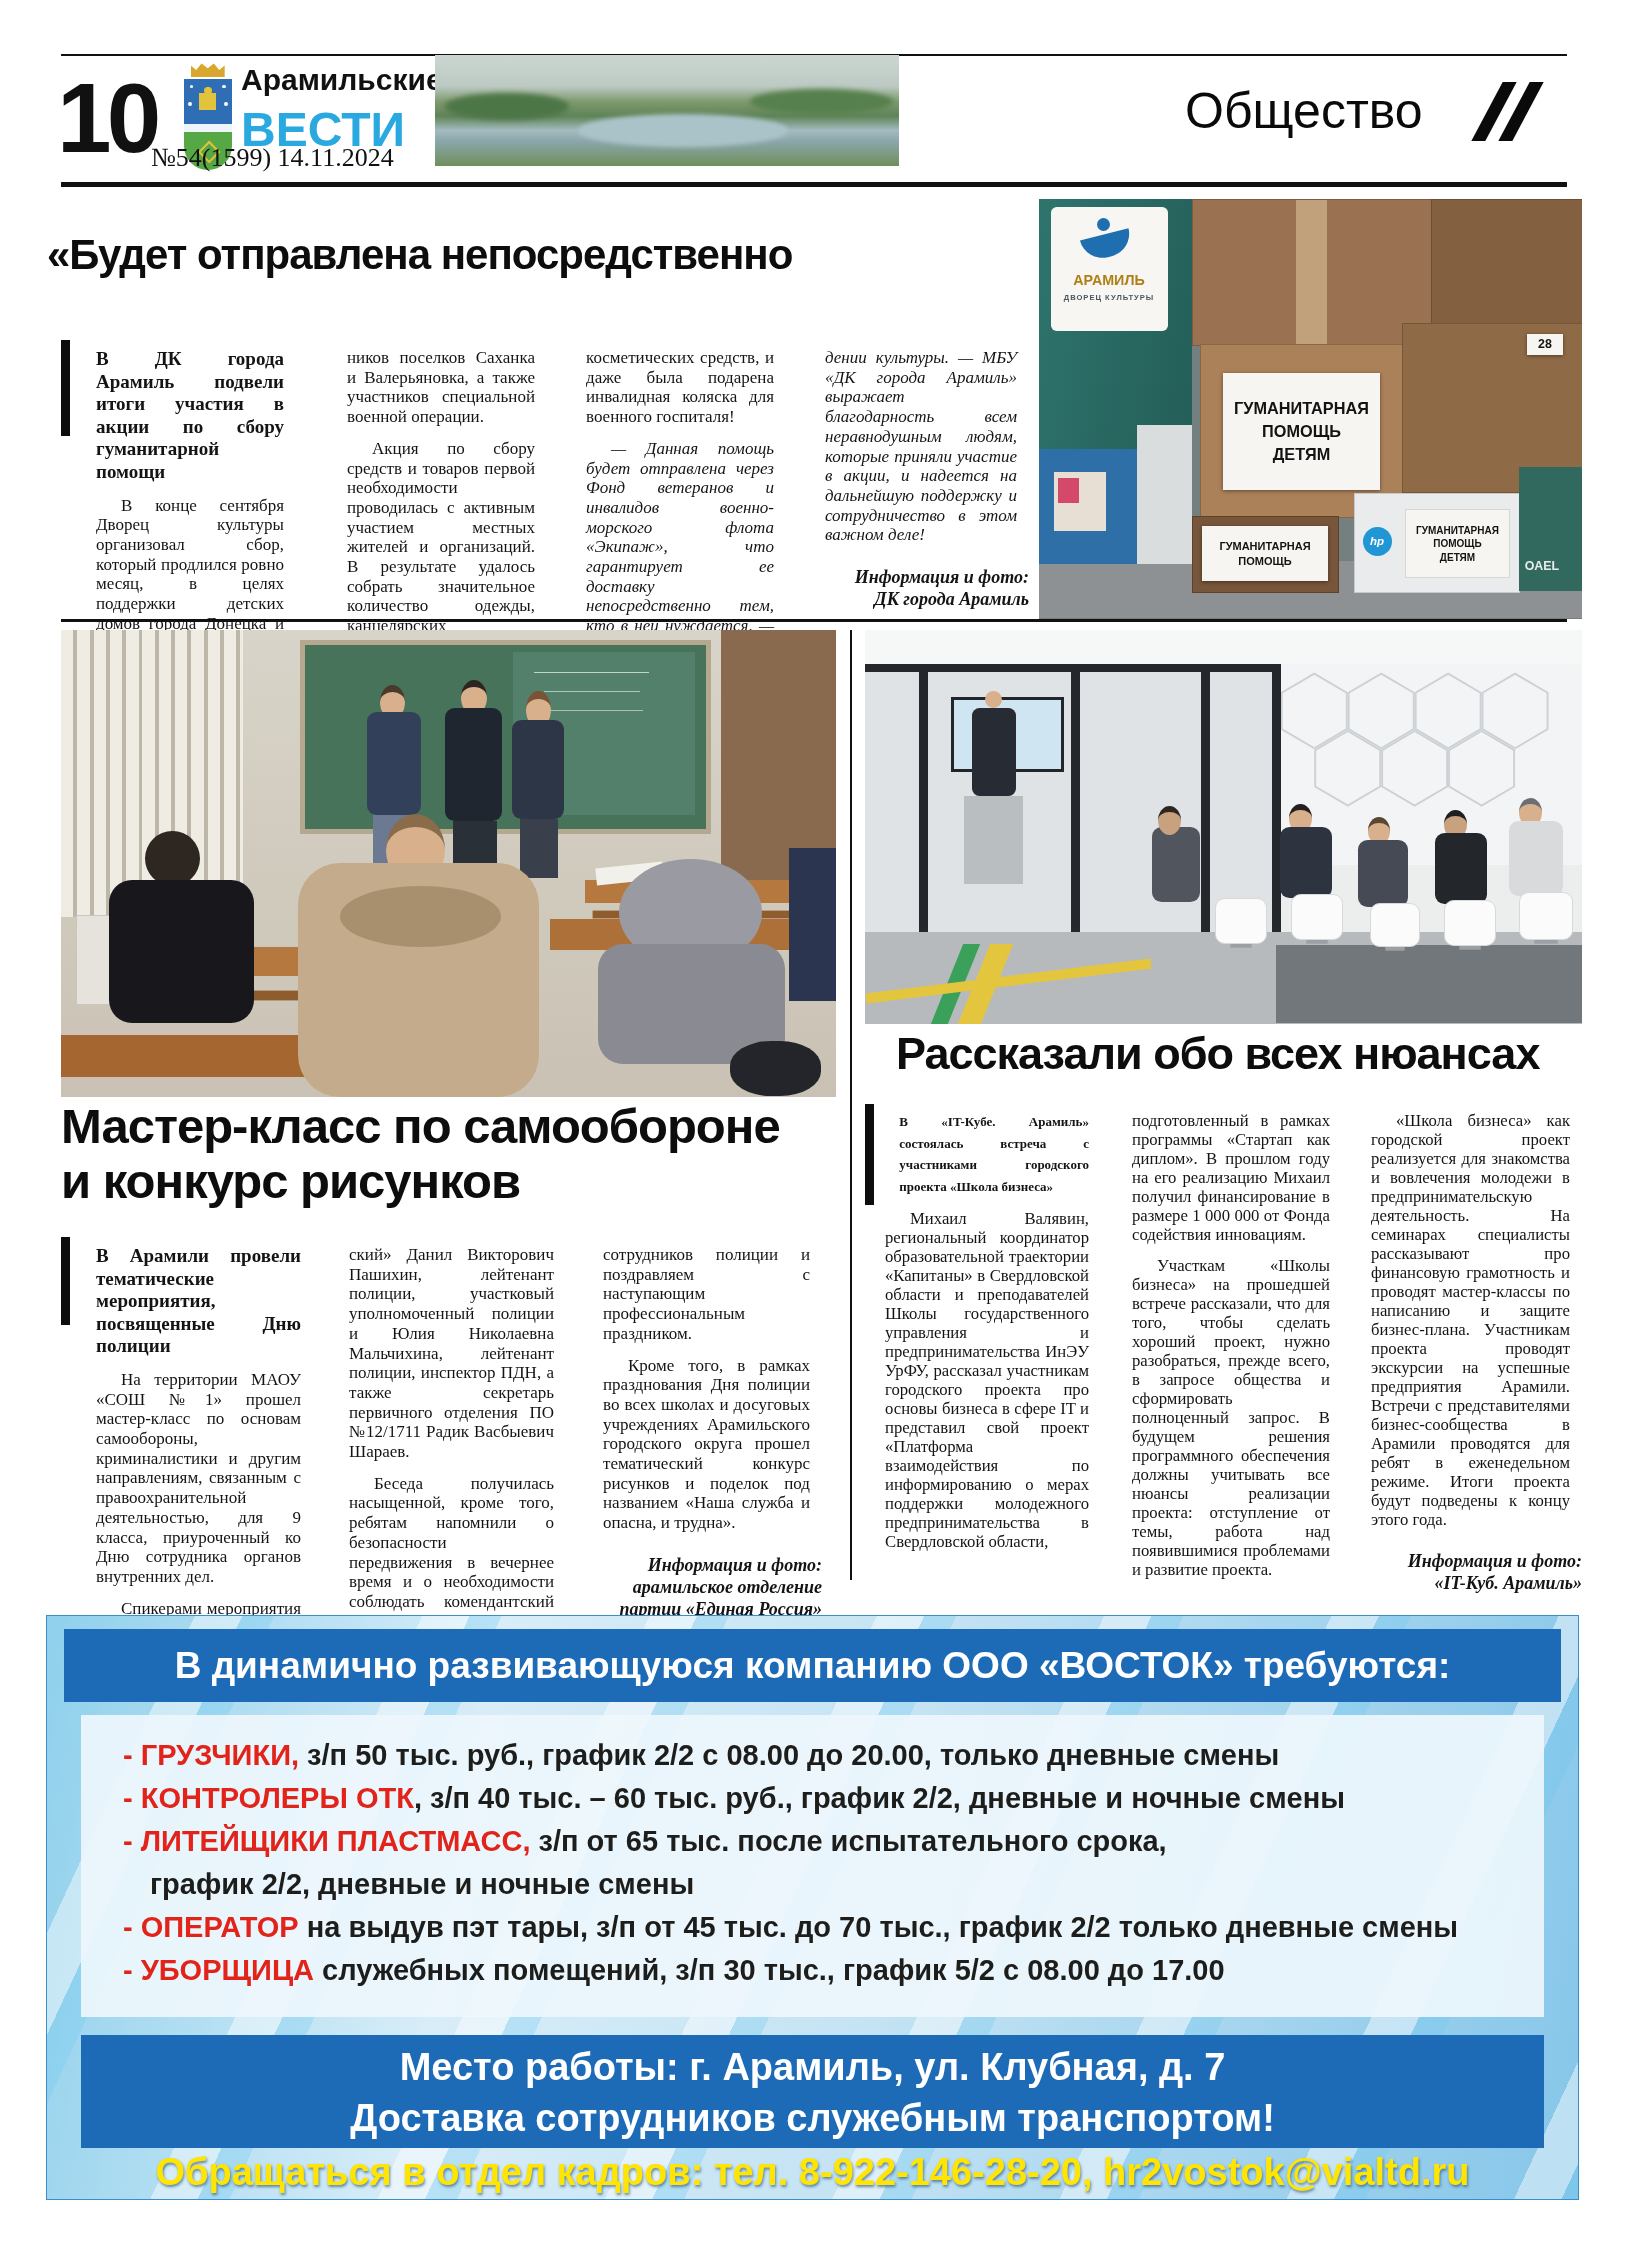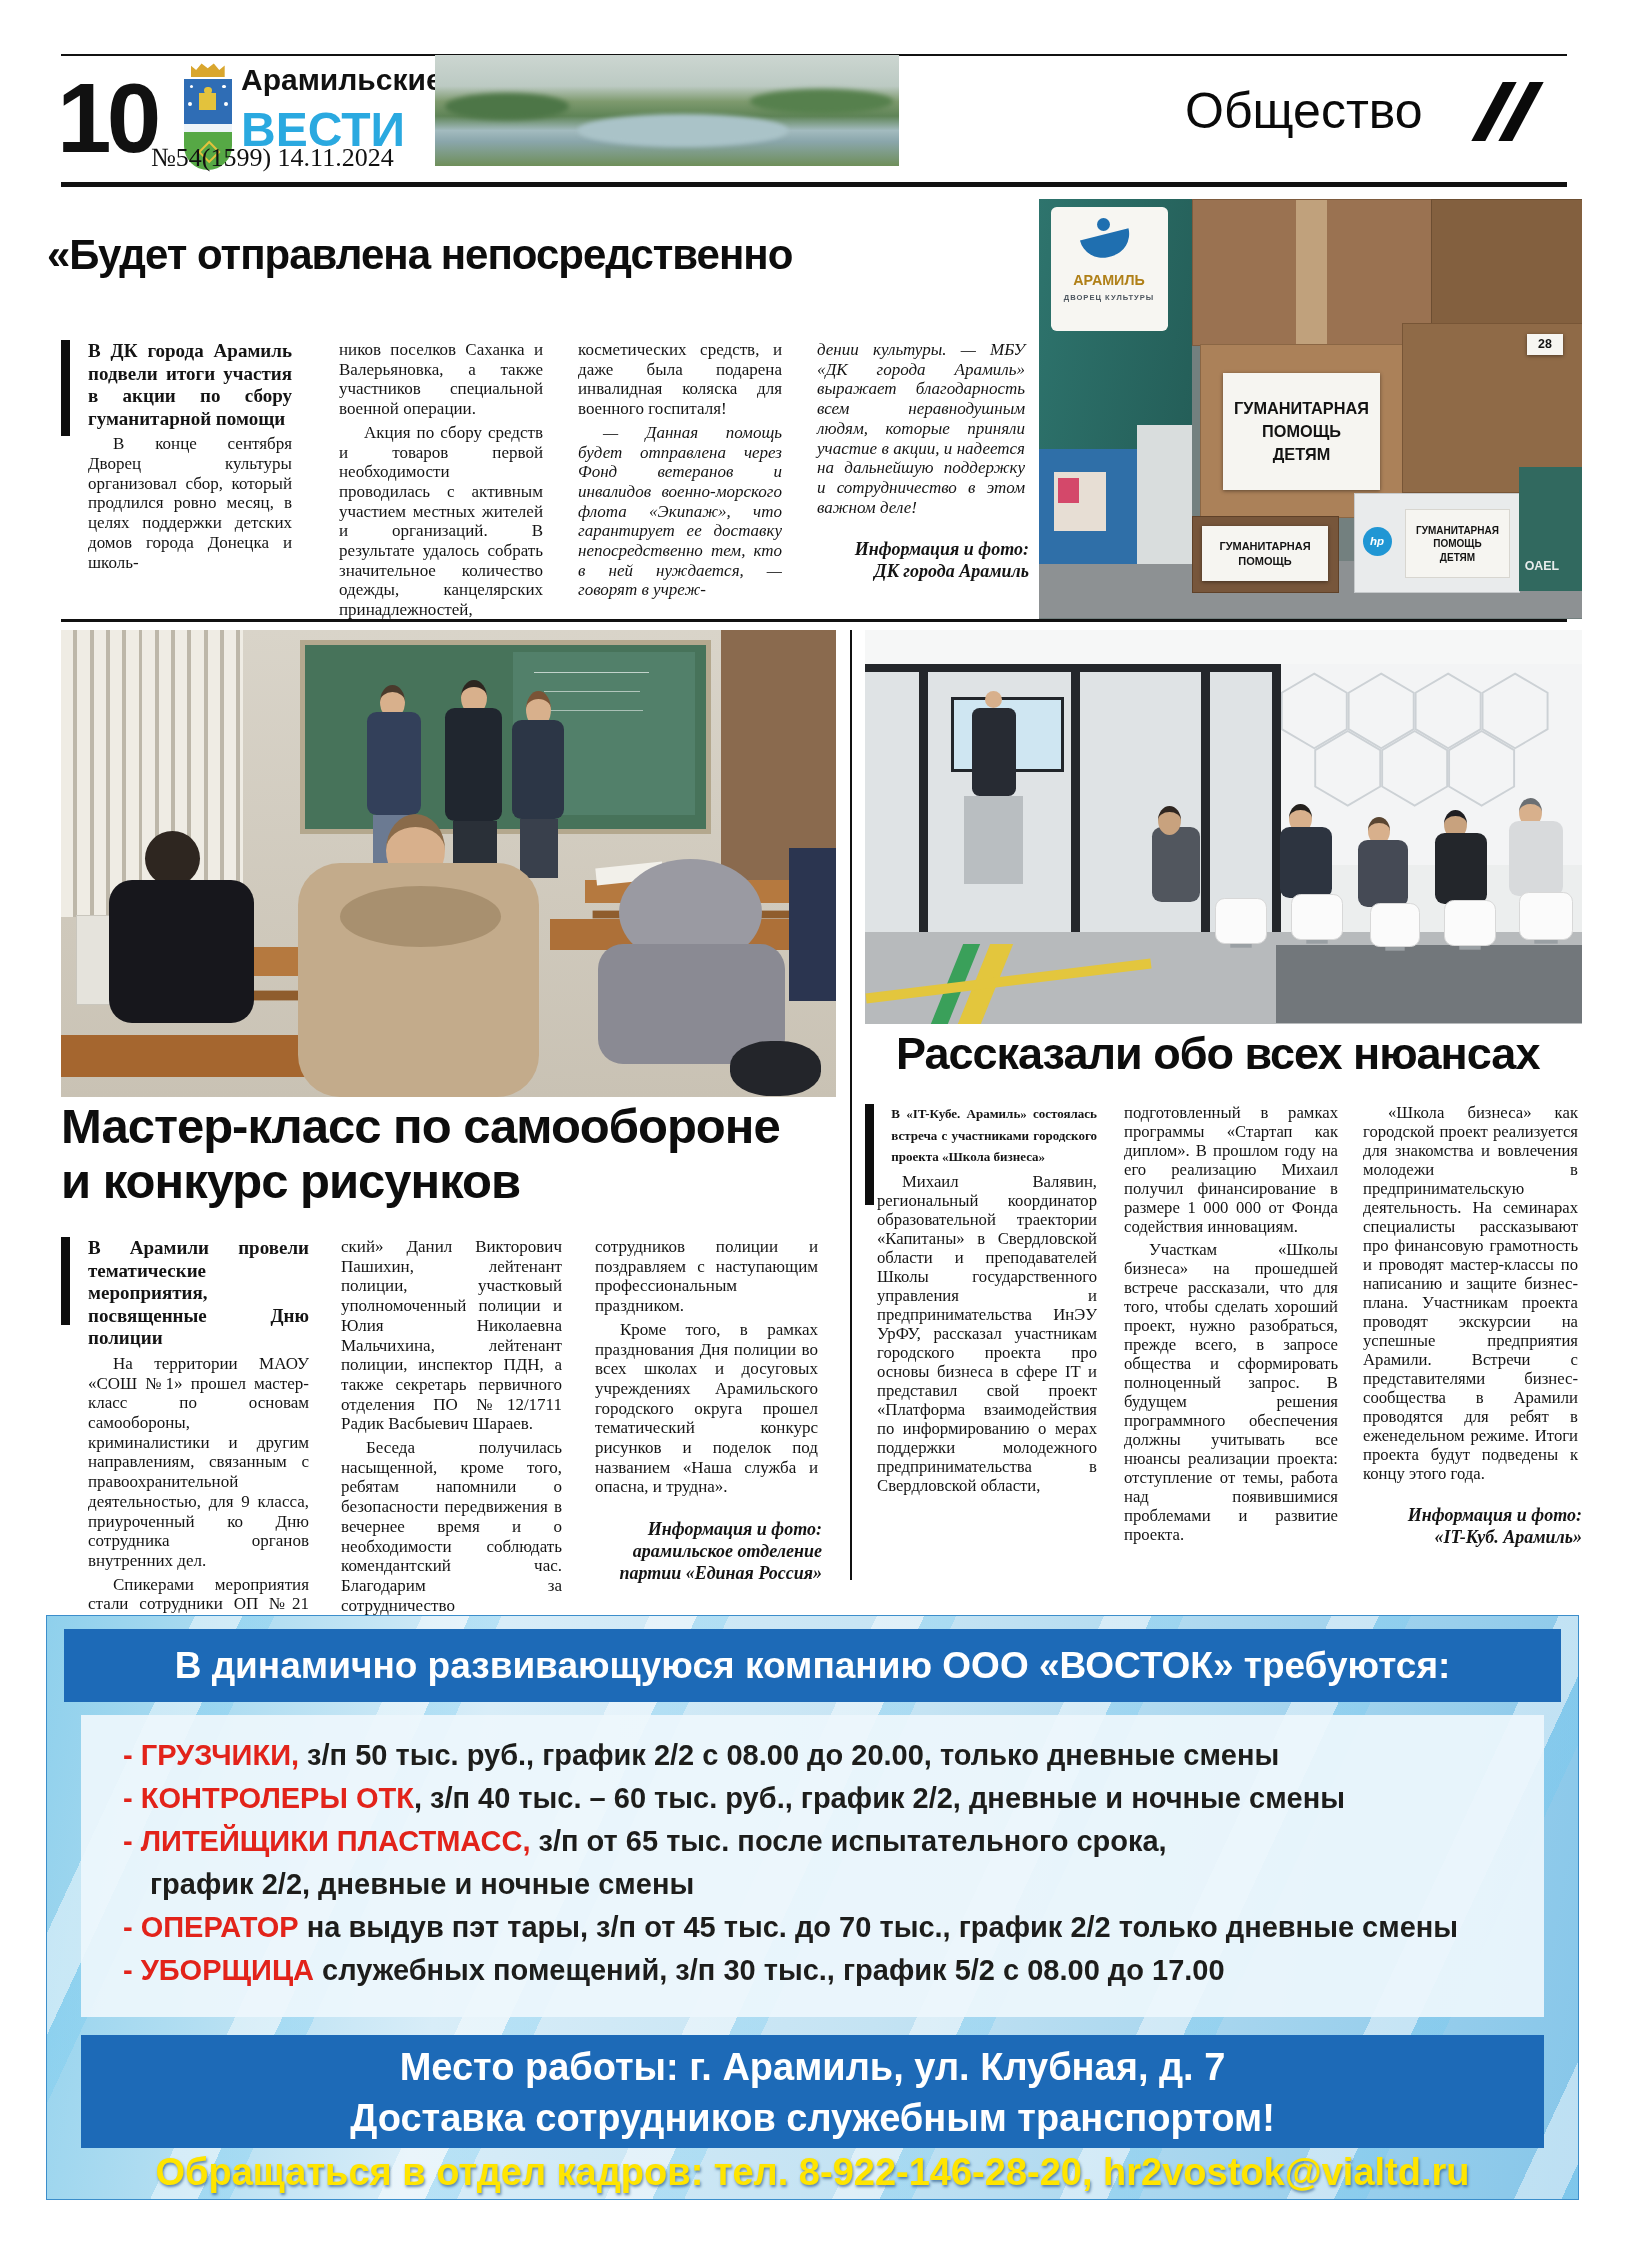--- a/index.html
+++ b/index.html
@@ -15,21 +15,21 @@
   .issue{position:absolute;left:151px;top:143px;font:26px/29px "Liberation Serif",serif;color:#111;}
   .section-title{position:absolute;left:1185px;top:84px;font:400 50px/54px "Liberation Sans",sans-serif;color:#0a0a0a;}
   .smark i{display:inline-block;width:14.3px;height:59px;background:#0a0a0a;transform:skewX(-28deg);margin-right:12.4px;}
   
   .headline{position:absolute;font-family:"Liberation Sans",sans-serif;font-weight:bold;color:#0d0d0d;letter-spacing:-1px;}
   .h1a{left:47px;top:197px;width:970px;font-size:42px;line-height:56px;margin-top:30px;}
   .h2a{left:61px;top:1099px;width:798px;font-size:49px;line-height:55px;}
   .h3a{left:896px;top:1029px;width:712px;font-size:45px;line-height:50px;}
   .leadbar{position:absolute;width:8.6px;background:#0d0d0d;}
   .col{position:absolute;text-align:justify;font-size:17px;line-height:19.7px;color:#141414;}
-  .col p{margin:4px;}
+  .col p{margin:12px;}
   .lead{font-weight:bold;font-size:19px;line-height:22.6px;margin:0 0 14.3px 0;text-align:justify;}
   .lead3{font-weight:bold;font-size:13px;line-height:21.6px;margin:0 0 12.4px 0;text-align:justify;padding-left:14.3px;}
   .ind{text-indent:25px;}
   .it{font-style:italic;}
   .credit{font-weight:bold;font-style:italic;text-align:right;font-size:18px;line-height:22px;margin-top:21px;}
   .a3 .col{font-size:16.7px;line-height:19px;}
   
   .photo{position:absolute;overflow:hidden;}
   .sign{position:absolute;background:#f6f5f1;color:#131313;font-family:"Liberation Sans",sans-serif;
         font-weight:bold;text-align:center;box-shadow:0 1px 3.8px rgba(0,0,0,.45);

